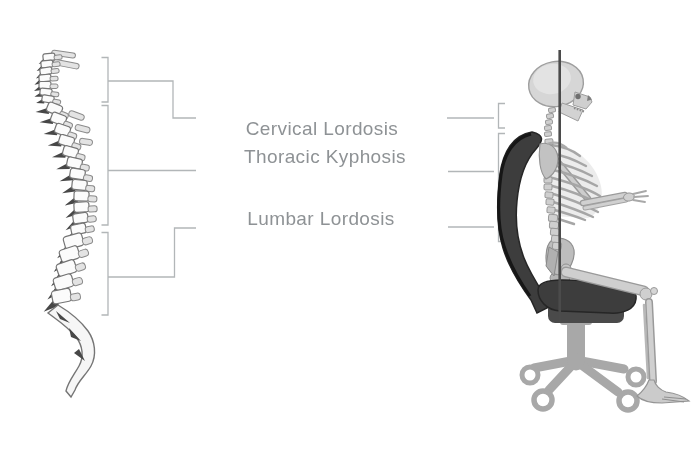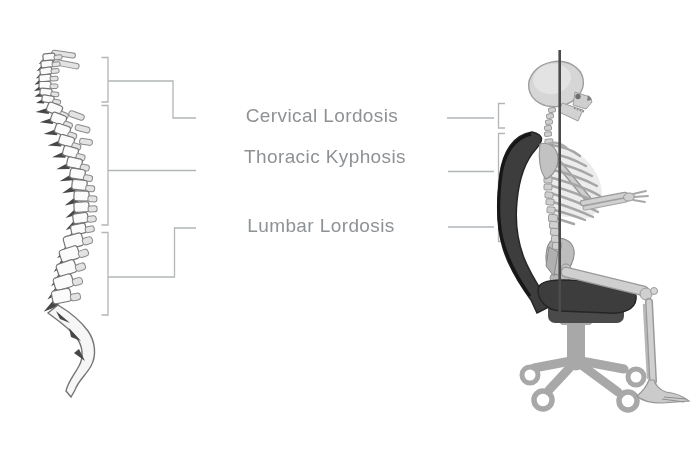--- a/index.html
+++ b/index.html
@@ -233,17 +233,17 @@
           <path d="M664,397 L686,399"></path>
           <path d="M662,399 L684,402"></path>
         </g>
       </g>
     </g>
 
     <rect x="558.4" y="50" width="2.6" height="272" fill="#4b4b4b"></rect>
   </g>
 </svg>
 
-  <div class="lbl" style="left:322px;top:115px">Cervical Lordosis</div>
+  <div class="lbl" style="left:322px;top:128px">Cervical Lordosis</div>
   <div class="lbl" style="left:325px;top:156px">Thoracic Kyphosis</div>
-  <div class="lbl" style="left:321px;top:225px">Lumbar Lordosis</div>
+  <div class="lbl" style="left:321px;top:218px">Lumbar Lordosis</div>
 
 </div>
 
 </body></html>

